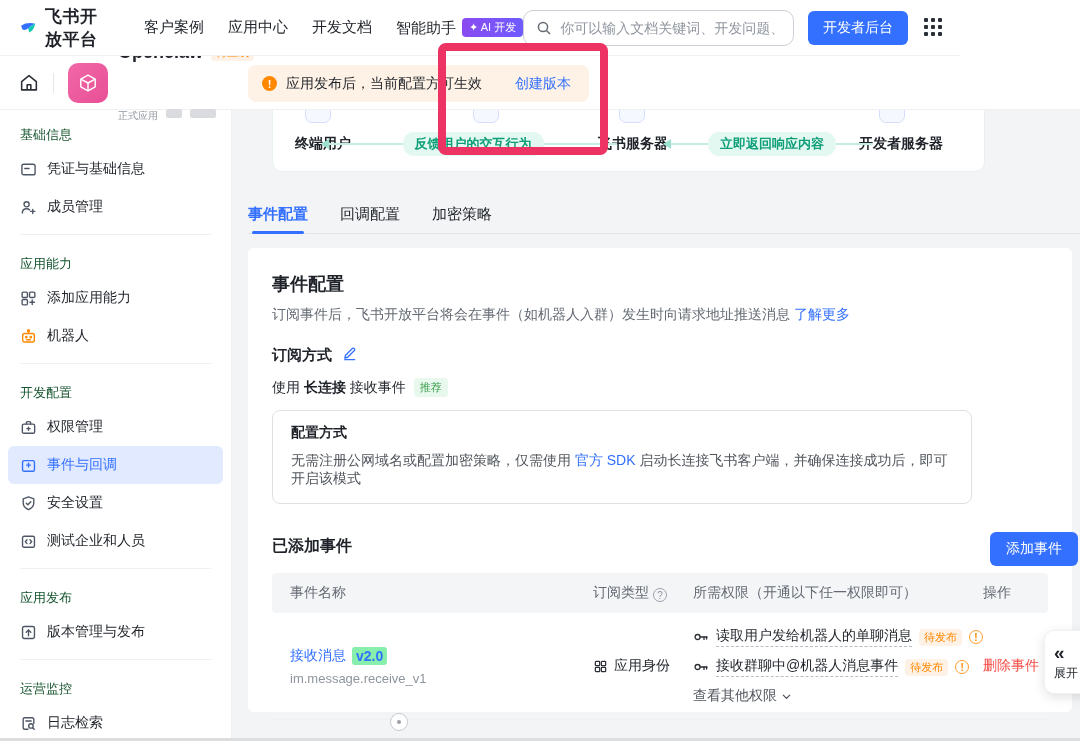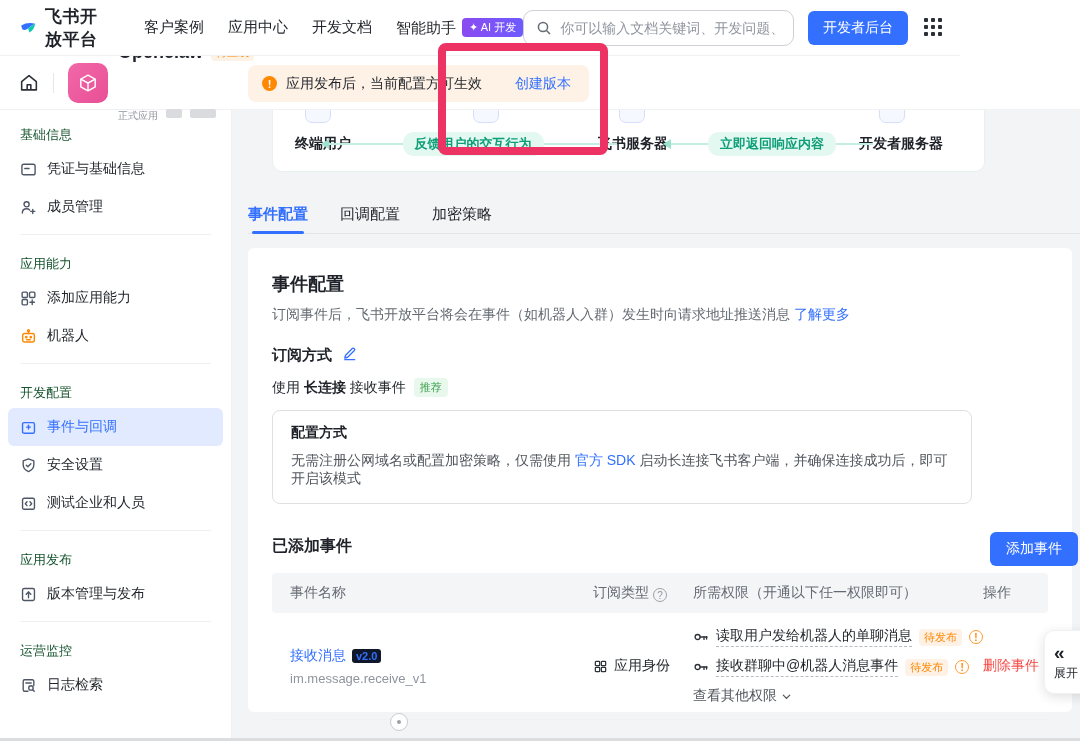--- a/index.html
+++ b/index.html
@@ -79,21 +79,21 @@
   .add-btn { position:absolute; right:-30px; top:-4px; height:34px; padding:0 16px; background:#3370FF; color:#fff; font-size:14px; border:none; border-radius:6px; cursor:pointer; font-family:inherit; white-space:nowrap; }
 
   table.ev { margin-top:16px; width:776px; border-collapse:collapse; table-layout:fixed; }
   table.ev col.c1{width:321px;} table.ev col.c2{width:100px;} table.ev col.c3{width:290px;} table.ev col.c4{width:65px;}
   table.ev th { background:#F4F5F7; height:40px; font-size:14px; font-weight:normal; color:#646A73; text-align:left; }
   table.ev th:first-child, table.ev td:first-child { padding-left:18px; }
   table.ev th:first-child { border-radius:4px 0 0 4px; }
   table.ev th:last-child { border-radius:0 4px 4px 0; }
   table.ev td { border-bottom:1px solid #EFF0F1; padding:14px 0; vertical-align:middle; font-size:14px; }
   .ev-name { display:flex; align-items:center; gap:6px; }
-  .badge-blue { font-size:11px; font-weight:bold; color:#3370FF; background:#0f172a; border-radius:3px; padding:1px 4px; }
+  .badge-blue { font-size:14px; font-weight:bold; color:#3370FF; background:#86efac; border-radius:3px; padding:1px 4px; }
   .ev-id { margin-top:6px; font-size:13px; color:#8F959E; }
   .type-cell { display:flex; align-items:center; gap:6px; color:#1F2329; }
   .perm-line { display:flex; align-items:center; gap:7px; margin-bottom:10px; }
   .perm-line:last-child { margin-bottom:0; }
   .perm-name { border-bottom:1px dashed #B8BDC4; padding-bottom:1px; cursor:pointer; }
   .info-ic { width:14px; height:14px; border:1px solid #FF9A2E; border-radius:50%; color:#FF8800; font-size:10px; font-weight:bold; display:flex; align-items:center; justify-content:center; cursor:pointer; }
   .more-perms { color:#51565D; cursor:pointer; display:flex; align-items:center; gap:4px; }
   .del-link { color:#F54A45; cursor:pointer; white-space:nowrap; }
   .q-ic { display:inline-flex; width:14px; height:14px; border:1px solid #9CA2AA; border-radius:50%; color:#8F959E; font-size:10px; align-items:center; justify-content:center; vertical-align:-2px; margin-left:4px; cursor:pointer; }
 
@@ -218,20 +218,29 @@
         <circle cx="8" cy="2.6" r="0.9"></circle>
         <circle cx="5.9" cy="8.6" r="0.6" fill="#FF8800"></circle>
         <circle cx="10.1" cy="8.6" r="0.6" fill="#FF8800"></circle>
         <line x1="6.3" y1="11" x2="9.7" y2="11"></line>
       </svg>
     <span>机器人</span>
   </div>
   <div class="side-div"></div>
 
   <div class="sec-label">开发配置</div>
+  <div class="side-item">
+    <svg width="17" height="17" viewBox="0 0 16 16" fill="none" stroke="currentColor" stroke-width="1.3" stroke-linecap="round">
+        <rect x="2.2" y="4.8" width="11.6" height="8.6" rx="1.5"></rect>
+        <path d="M6,4.8 V3.6 C6,3 6.5,2.5 7.1,2.5 H8.9 C9.5,2.5 10,3 10,3.6 V4.8"></path>
+        <line x1="8" y1="7.6" x2="8" y2="10.6"></line>
+        <line x1="6.5" y1="9.1" x2="9.5" y2="9.1"></line>
+      </svg>
+    <span>权限管理</span>
+  </div>
   <div class="side-item active">
     <svg width="17" height="17" viewBox="0 0 16 16" fill="none" stroke="currentColor" stroke-width="1.3" stroke-linecap="round">
         <rect x="2.4" y="3.4" width="11.2" height="10" rx="1.5"></rect>
         <line x1="8" y1="5.8" x2="8" y2="9.4"></line>
         <line x1="6.2" y1="7.6" x2="9.8" y2="7.6"></line>
       </svg>
     <span>事件与回调</span>
   </div>
   <div class="side-item">
     <svg width="17" height="17" viewBox="0 0 16 16" fill="none" stroke="currentColor" stroke-width="1.3" stroke-linecap="round" stroke-linejoin="round">

